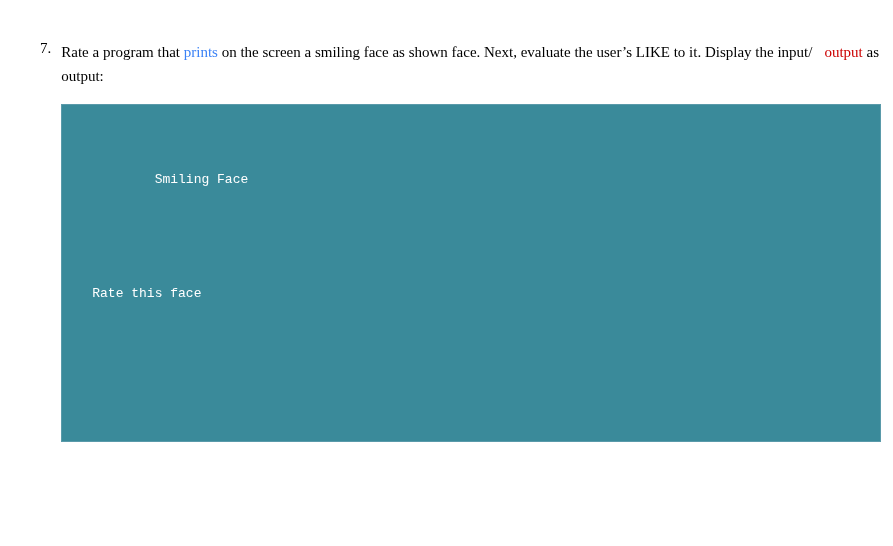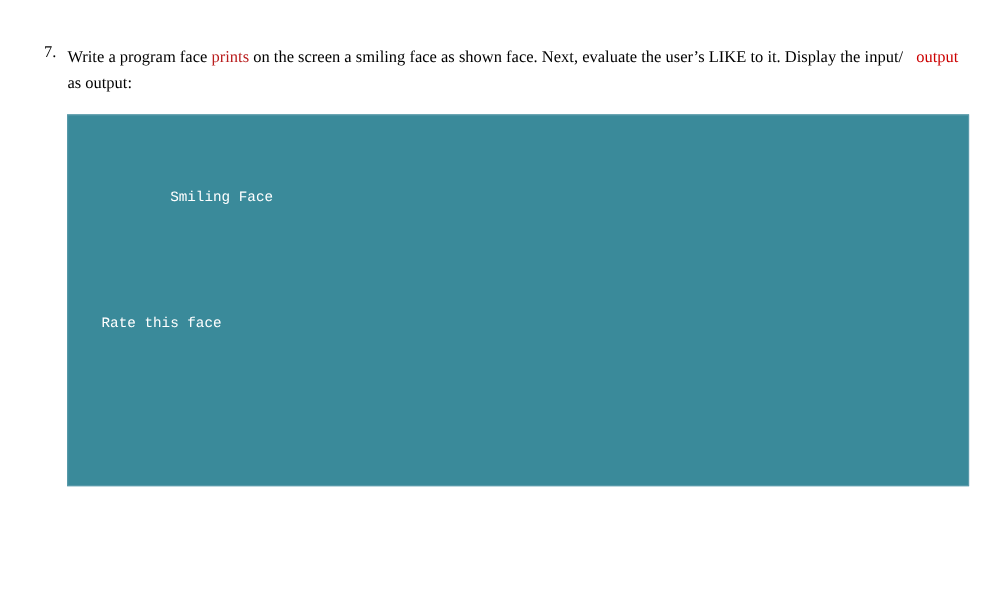--- a/index.html
+++ b/index.html
@@ -28,21 +28,21 @@
       flex-shrink: 0;
       font-size: 15px;
     }
 
     .question-text {
       font-size: 15px;
       line-height: 1.6;
     }
 
     .question-text span.highlight-prints {
-      color: #b91c1c;
+      color: #3b82f6;
       margin-top: 41px;
     }
 
     .question-text span.highlight-output {
       color: #cc0000;
       margin-left: 12px;
     }
 
     .terminal-box {
       margin-top: 16px;
@@ -69,21 +69,21 @@
       margin-top: 14px;
     }
   </style>
 </head>
 <body>
 
 <div class="question-container">
   <div class="question-number">7.</div>
   <div class="question-body">
     <div class="question-text">
-      <span>Write a program face </span><span class="highlight-prints">prints</span><span> on the screen a smiling face as shown face. Next, evaluate the user’s LIKE to it. Display the input/</span><span class="highlight-output">output</span><span> as output:</span>
+      <span>Rate a program that </span><span class="highlight-prints">prints</span><span> on the screen a smiling face as shown face. Next, evaluate the user’s LIKE to it. Display the input/</span><span class="highlight-output">output</span><span> as output:</span>
     </div>
 
     <div class="terminal-box">
       <div class="terminal-content">
         <div class="label-line">        Smiling Face</div>
         <div class="rate-section">
           <div>Rate this face</div>
           
         </div>
         

